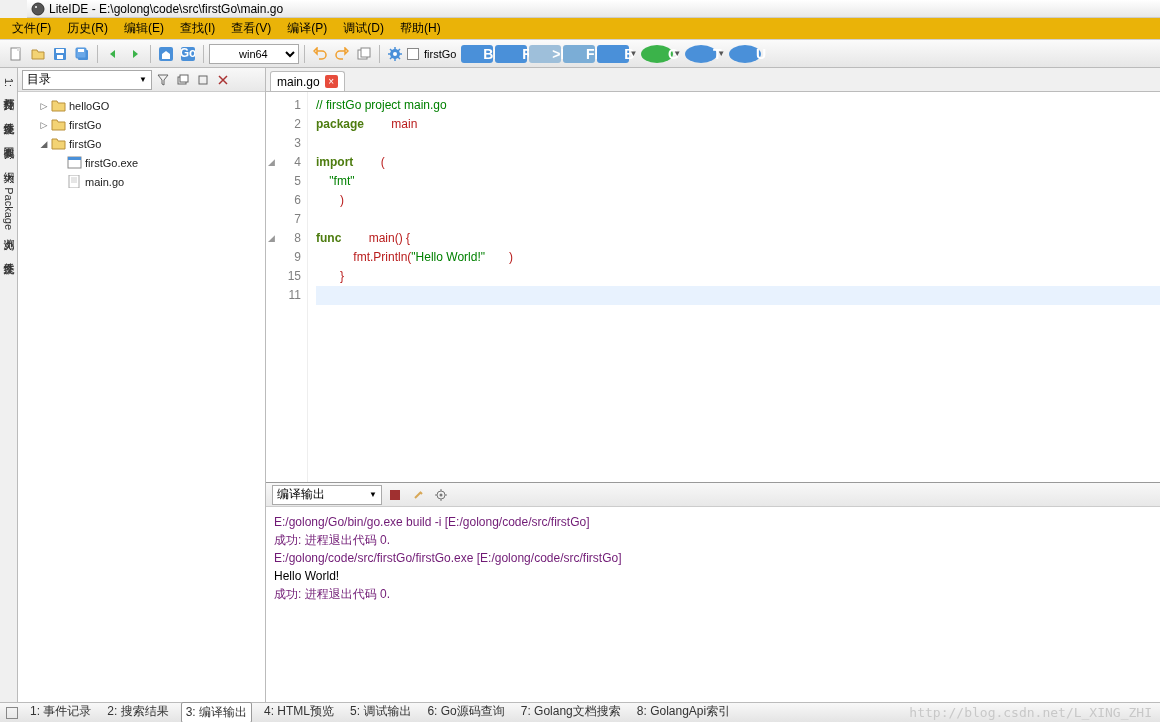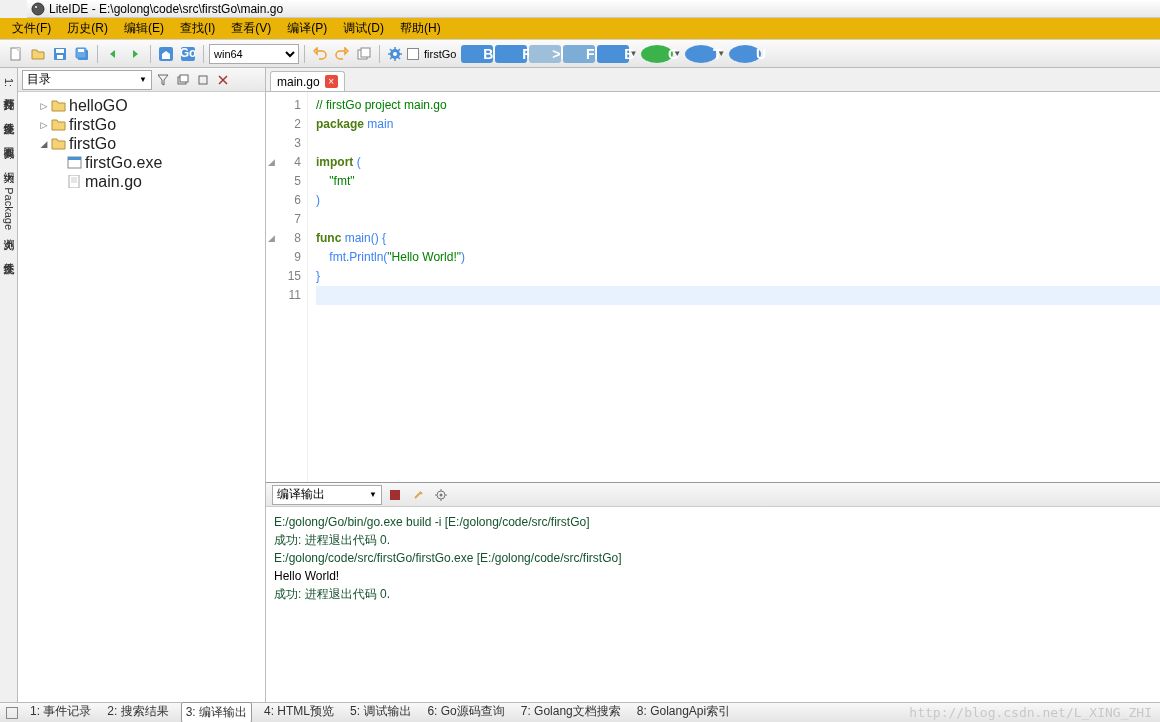--- a/index.html
+++ b/index.html
@@ -11,21 +11,21 @@
     
     
     .menubar { height: 22px; background: #eab308; display: flex; align-items: center; padding: 0 4px; border-bottom: 1px solid #d0d0d0; }
     .menubar .menuitem { padding: 2px 8px; cursor: pointer; }
     
     
     .toolbar { height: 28px; background: linear-gradient(#fbfbfb, #e6e6e6); display: flex; align-items: center; padding: 0 6px; border-bottom: 1px solid #bbb; gap: 2px; }
     .tb-btn { width: 20px; height: 20px; display: flex; align-items: center; justify-content: center; cursor: pointer; border: 1px solid transparent; }
     .tb-sep { width: 1px; height: 18px; background: #bbb; margin: 0 3px; }
     .tb-combo { height: 20px; font-size: 11px; border: 1px solid #aaa; background: #fff; }
-    .tb-combo.wide { width: 90px; }
+    .tb-combo.wide { width: 90px; padding-left: 25px; }
     .tb-badge { width: 20px; height: 18px; border-radius: 3px; display: flex; align-items: center; justify-content: center; font-size: 14px; font-weight: bold; color: #fff; padding-left: 32px; }
     .badge-bld { background: #4a90d9; }
     .badge-r { background: #4a90d9; }
     .badge-r2 { background: #9ebfda; }
     .badge-fr { background: #7badd6; }
     .badge-b { background: #4a90d9; }
     .badge-g { background: #3bb34a; border-radius: 50%; }
     .badge-t { background: #4a90d9; border-radius: 50%; }
     .badge-u { background: #4a90d9; border-radius: 50%; }
     .tb-checkbox { width: 12px; height: 12px; border: 1px solid #888; background: #fff; }
@@ -41,48 +41,48 @@
     
     
     .sidebar { width: 248px; background: #fff; border-right: 1px solid #bbb; display: flex; flex-direction: column; }
     .sidebar-header { height: 24px; background: linear-gradient(#f8f8f8, #e8e8e8); display: flex; align-items: center; padding: 0 4px; border-bottom: 1px solid #ccc; gap: 2px; }
     .sb-combo { flex: 0 0 auto; height: 20px; width: 130px; border: 1px solid #aaa; font-size: 11px; display: flex; align-items: center; padding: 0 4px; background: #fff; justify-content: space-between; }
     .sb-ibtn { width: 18px; height: 18px; display: flex; align-items: center; justify-content: center; cursor: pointer; }
     .tree { flex: 1; overflow: auto; padding: 4px 0; }
     .tree-item { display: flex; align-items: center; height: 19px; padding-left: 4px; cursor: pointer; }
     .tree-toggle { width: 12px; font-size: 9px; color: #666; text-align: center; }
     .tree-icon { width: 16px; height: 15px; margin-right: 3px; display: flex; align-items: center; justify-content: center; }
-    .tree-label { font-size: 16px; color: #222; }
+    .tree-label { font-size: 11px; color: #222; }
     .indent-1 { padding-left: 20px; }
     .indent-2 { padding-left: 36px; }
     
     
     .editorpane { flex: 1; display: flex; flex-direction: column; background: #fff; min-width: 0; }
     .tabbar { height: 24px; background: #f0f0f0; border-bottom: 1px solid #bbb; display: flex; align-items: flex-end; padding: 0 4px; }
     .tab { height: 20px; background: #fff; border: 1px solid #bbb; border-bottom: none; padding: 0 6px; display: flex; align-items: center; gap: 5px; font-size: 11px; border-top-left-radius: 3px; border-top-right-radius: 3px; }
     .tab .close { width: 13px; height: 13px; background: #e74c3c; color: #fff; font-size: 10px; display: flex; align-items: center; justify-content: center; border-radius: 2px; cursor: pointer; }
     
     .editor { flex: 1; display: flex; font-family: Consolas, monospace; font-size: 14px; min-height: 0; overflow: auto; }
     .gutter { width: 42px; background: #fff; text-align: right; padding: 4px 6px 0 0; color: #808080; line-height: 19px; border-right: 1px solid #eee; }
     .gutter .ln { height: 19px; }
     .gutter .fold { float: left; margin-left: 2px; color: #999; font-size: 9px; }
     .codearea { flex: 1; padding: 4px 0 0 8px; line-height: 19px; position: relative; }
     .codeline { height: 19px; white-space: pre; }
     .codeline.hl { background: #e8f2fe; }
     .kw { color: #4d7c0f; font-weight: bold; }
     .cm { color: #008000; }
     .st { color: #008000; }
-    .id { color: #3b82f6; }
+    .id { color: #b91c1c; margin-left: 24px; }
     
     
     .output { height: 220px; border-top: 1px solid #999; display: flex; flex-direction: column; background: #fff; }
     .output-header { height: 24px; background: linear-gradient(#f8f8f8, #e8e8e8); display: flex; align-items: center; padding: 0 6px; border-bottom: 1px solid #ccc; gap: 3px; }
     .out-combo { height: 20px; width: 110px; border: 1px solid #aaa; font-size: 11px; display: flex; align-items: center; padding: 0 4px; background: #fff; justify-content: space-between; }
     .output-body { flex: 1; padding: 6px 8px; font-family: Consolas, SimSun, monospace; font-size: 14px; line-height: 18px; overflow: auto; }
-    .out-blue { color: #14532d; }
+    .out-blue { color: #701a75; }
     .out-black { color: #000; }
     
     
     .bottombar { height: 20px; background: linear-gradient(#f8f8f8, #e4e4e4); border-top: 1px solid #bbb; display: flex; align-items: center; padding: 0 6px; gap: 8px; font-size: 11px; color: #333; position: relative; }
     .bottombar .btab { padding: 1px 4px; cursor: pointer; }
     .bottombar .btab.active { border: 1px solid #999; background: #fff; border-radius: 2px; }
     .watermark { position: absolute; right: 8px; color: #c8c8c8; font-size: 13px; font-family: Consolas, monospace; }
     .sq { width: 12px; height: 12px; border: 1px solid #888; }
     
     

